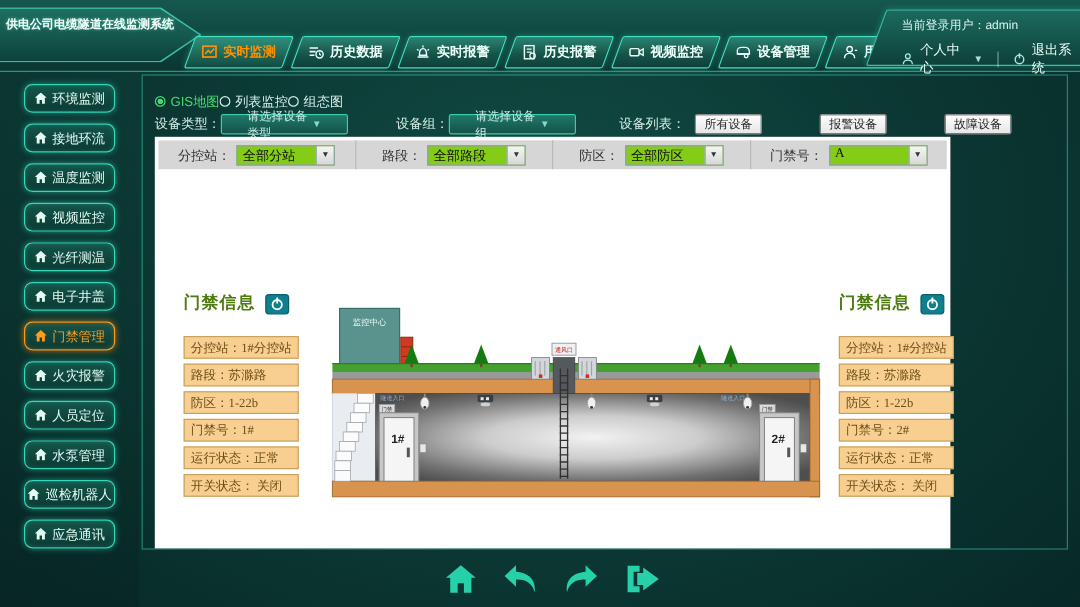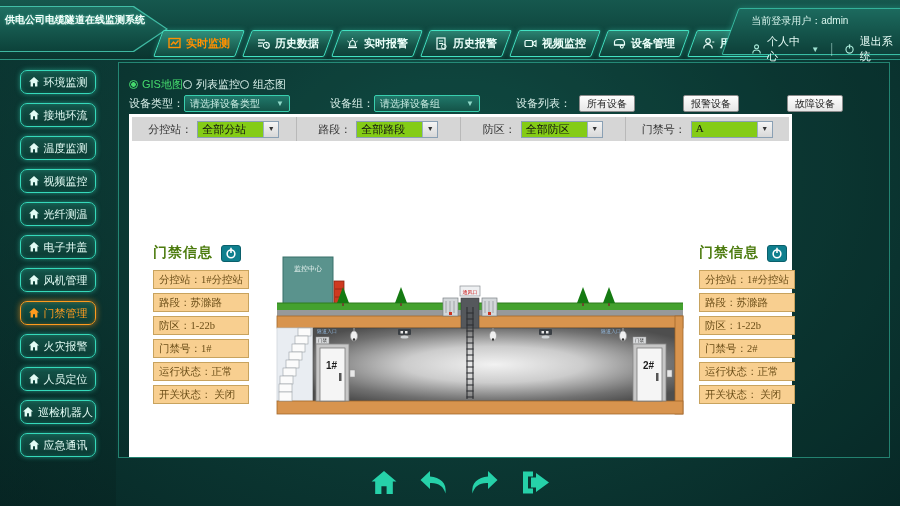--- a/index.html
+++ b/index.html
@@ -64,21 +64,21 @@
     font-size:11px; color:#d8efe9; align-items:center; }
   .radio-item { display:flex; align-items:center; gap:4px; cursor:pointer; }
   .radio-dot { width:9px; height:9px; border-radius:50%; border:1px solid #d5ece6; }
   .radio-item.sel { color:#45da6d; }
   .radio-item.sel .radio-dot { border-color:#45da6d;
     background:radial-gradient(circle,#45da6d 42%, transparent 50%); }
   .device-row { position:absolute; left:10px; top:32px; display:flex; align-items:center;
     font-size:11px; color:#d8efe9; font-family:"Liberation Serif", serif; }
   .tsel { display:flex; justify-content:space-between; align-items:center;
     background:linear-gradient(180deg,#20786a,#145348); border:1px solid #39cfae;
-    color:#c9ece3; font-size:10px; height:17px; width:106px; padding:0 5px;
+    color:#c9ece3; font-size:10px; height:17px; width:106px; padding:0 21px;
     border-radius:2px; cursor:pointer; }
   .tsel .arr { color:#8fd8c8; font-size:8px; }
   .wbtn { background:linear-gradient(#fdfdfd,#e7e7e7); border:1px solid #8b8b8b;
     border-radius:2px; font-size:10px; color:#222; padding:1px 7px; height:17px;
     font-family:"Liberation Serif", serif; cursor:pointer; }
   .white { position:absolute; left:10px; top:51px; width:663px; height:343px;
     background:#ffffff; }
   .graybar { position:absolute; left:3px; top:3px; width:657px; height:24px;
     background:#d6d6d6; display:flex; align-items:center; }
   .fgroup { flex:1; display:flex; align-items:center; justify-content:center; gap:5px;
@@ -90,21 +90,21 @@
   .gsel .val { flex:1; padding:0 4px; white-space:nowrap; overflow:hidden; }
   .gsel .btn { width:15px; height:100%; background:linear-gradient(#f5f5f5,#d8d8d8);
     border-left:1px solid #9ab0c2; display:flex; align-items:center; justify-content:center;
     font-size:7px; color:#333; }
   
   .doorpanel { position:absolute; width:104px; }
   .dp-title { display:flex; align-items:center; gap:8px; }
   .dp-title .t { font-size:14px; font-weight:bold; color:#4d7c0f; letter-spacing:1px; }
   .pwr-btn { width:20px; height:17px; background:#0f7f8e; border:1px solid #0a5f6b;
     border-radius:3px; display:flex; align-items:center; justify-content:center; cursor:pointer; }
-  .dp-fields { margin-top:8px;text-align:center; }
+  .dp-fields { margin-top:18px;text-align:center; }
   .fbox { width:96px; height:19px; background:#f8cf90; border:1px solid #c8a35e;
     display:flex; align-items:center; padding:0 5px; margin-bottom:4px;
     font-family:"Liberation Serif", serif; font-size:10.5px; color:#6b4e18;
     white-space:nowrap; }
   
   .footer { position:absolute; left:128px; top:464px; width:663px; height:36px;
     display:flex; align-items:center; justify-content:center; gap:20px; }
   .fico { cursor:pointer; display:flex; }
 </style>
 </head>
@@ -243,43 +243,43 @@
         <path d="M5 0 L10 4.5 H8.4 V9.5 H6 V6.3 H4 V9.5 H1.6 V4.5 H0 Z" fill="currentColor"></path>
       </svg>
     <span>光纤测温</span>
   </div>
   <div class="side-btn">
     <svg width="10" height="10" viewBox="0 0 10 10">
         <path d="M5 0 L10 4.5 H8.4 V9.5 H6 V6.3 H4 V9.5 H1.6 V4.5 H0 Z" fill="currentColor"></path>
       </svg>
     <span>电子井盖</span>
   </div>
-  <div class="side-btn">
-    <svg width="10" height="10" viewBox="0 0 10 10">
-        <path d="M5 0 L10 4.5 H8.4 V9.5 H6 V6.3 H4 V9.5 H1.6 V4.5 H0 Z" fill="currentColor"></path>
-      </svg>
-    <span>风机管理</span>
-  </div>
   <div class="side-btn active">
     <svg width="10" height="10" viewBox="0 0 10 10">
         <path d="M5 0 L10 4.5 H8.4 V9.5 H6 V6.3 H4 V9.5 H1.6 V4.5 H0 Z" fill="currentColor"></path>
       </svg>
     <span>门禁管理</span>
   </div>
   <div class="side-btn">
     <svg width="10" height="10" viewBox="0 0 10 10">
         <path d="M5 0 L10 4.5 H8.4 V9.5 H6 V6.3 H4 V9.5 H1.6 V4.5 H0 Z" fill="currentColor"></path>
       </svg>
     <span>火灾报警</span>
   </div>
   <div class="side-btn">
     <svg width="10" height="10" viewBox="0 0 10 10">
         <path d="M5 0 L10 4.5 H8.4 V9.5 H6 V6.3 H4 V9.5 H1.6 V4.5 H0 Z" fill="currentColor"></path>
       </svg>
     <span>人员定位</span>
+  </div>
+  <div class="side-btn">
+    <svg width="10" height="10" viewBox="0 0 10 10">
+        <path d="M5 0 L10 4.5 H8.4 V9.5 H6 V6.3 H4 V9.5 H1.6 V4.5 H0 Z" fill="currentColor"></path>
+      </svg>
+    <span>水泵管理</span>
   </div>
   <div class="side-btn">
     <svg width="10" height="10" viewBox="0 0 10 10">
         <path d="M5 0 L10 4.5 H8.4 V9.5 H6 V6.3 H4 V9.5 H1.6 V4.5 H0 Z" fill="currentColor"></path>
       </svg>
     <span>巡检机器人</span>
   </div>
   <div class="side-btn">
     <svg width="10" height="10" viewBox="0 0 10 10">
         <path d="M5 0 L10 4.5 H8.4 V9.5 H6 V6.3 H4 V9.5 H1.6 V4.5 H0 Z" fill="currentColor"></path>

